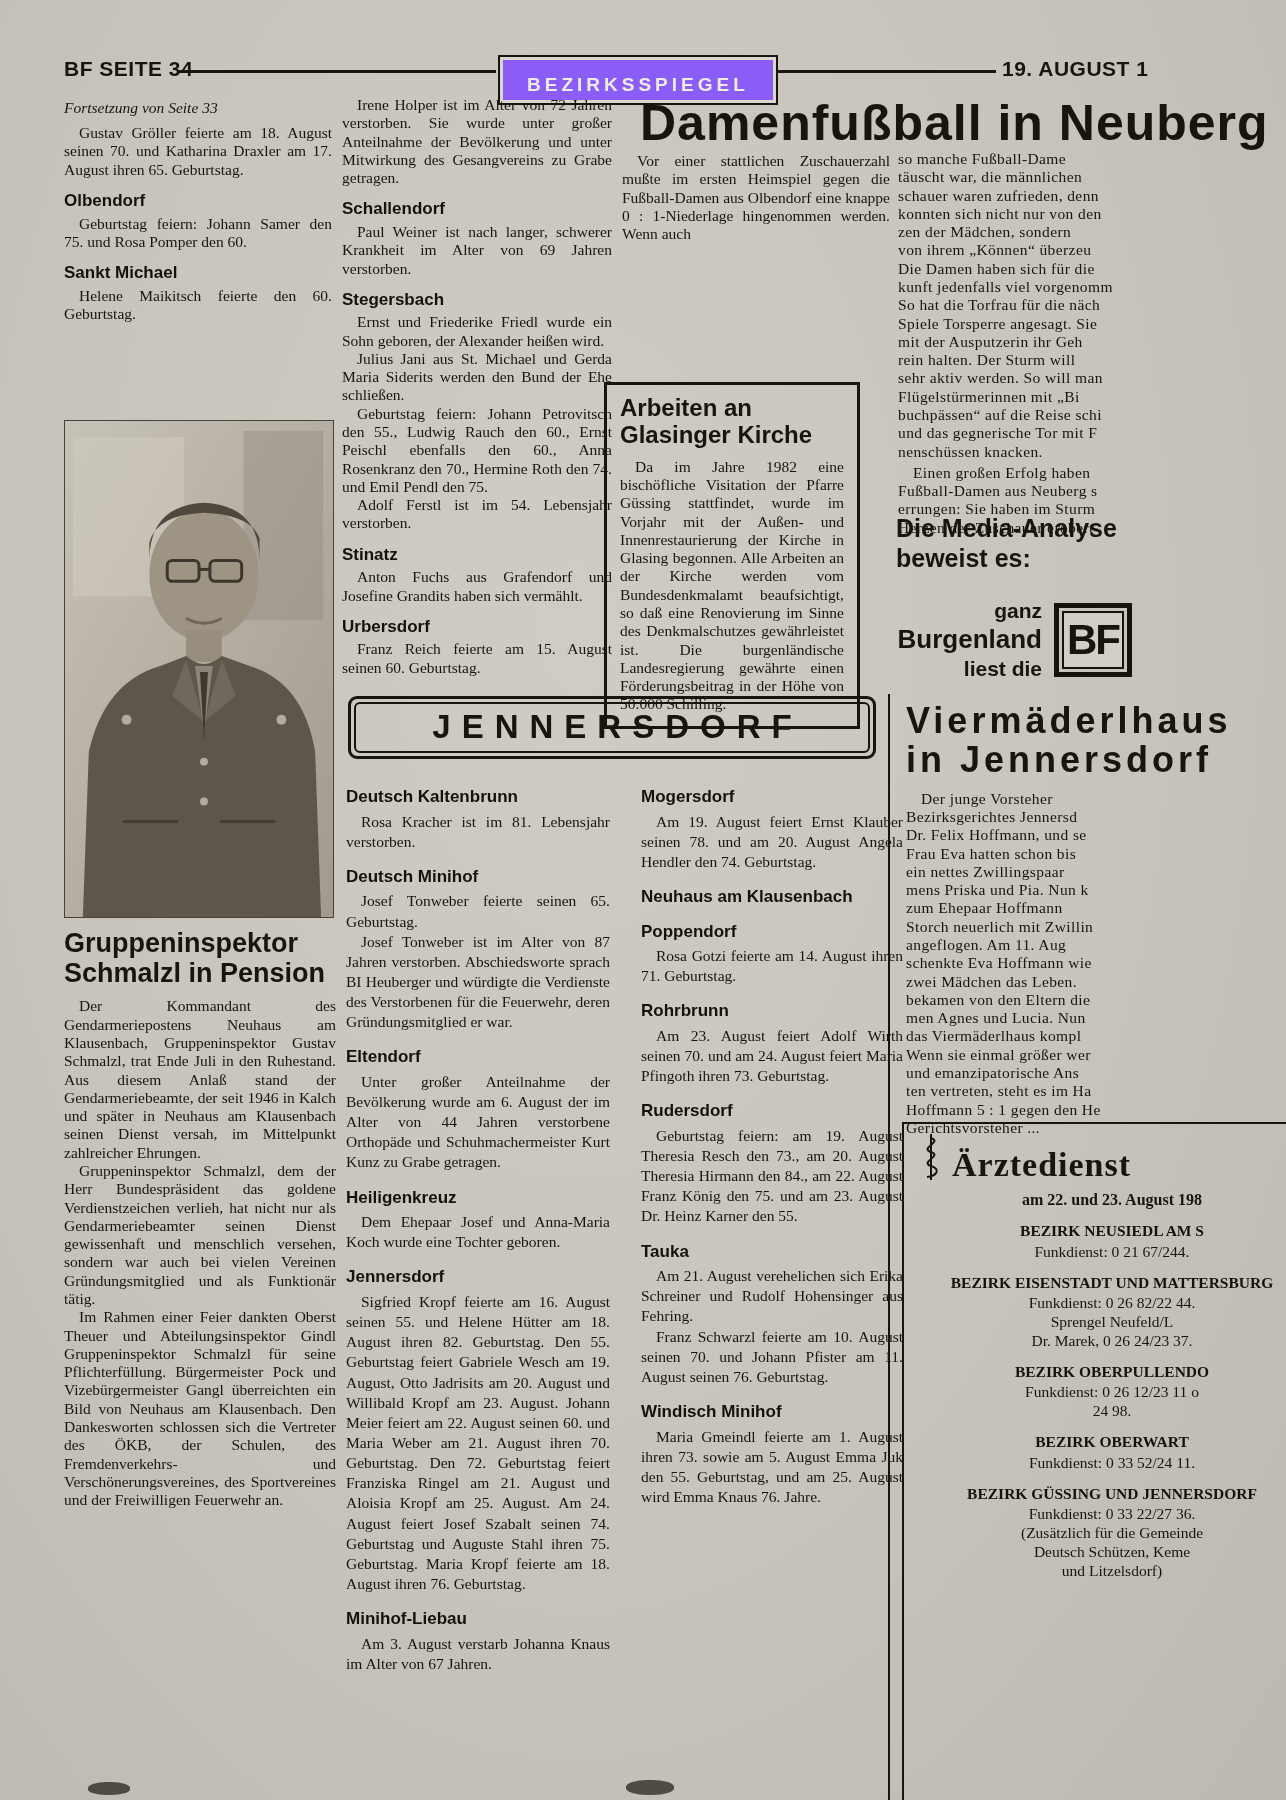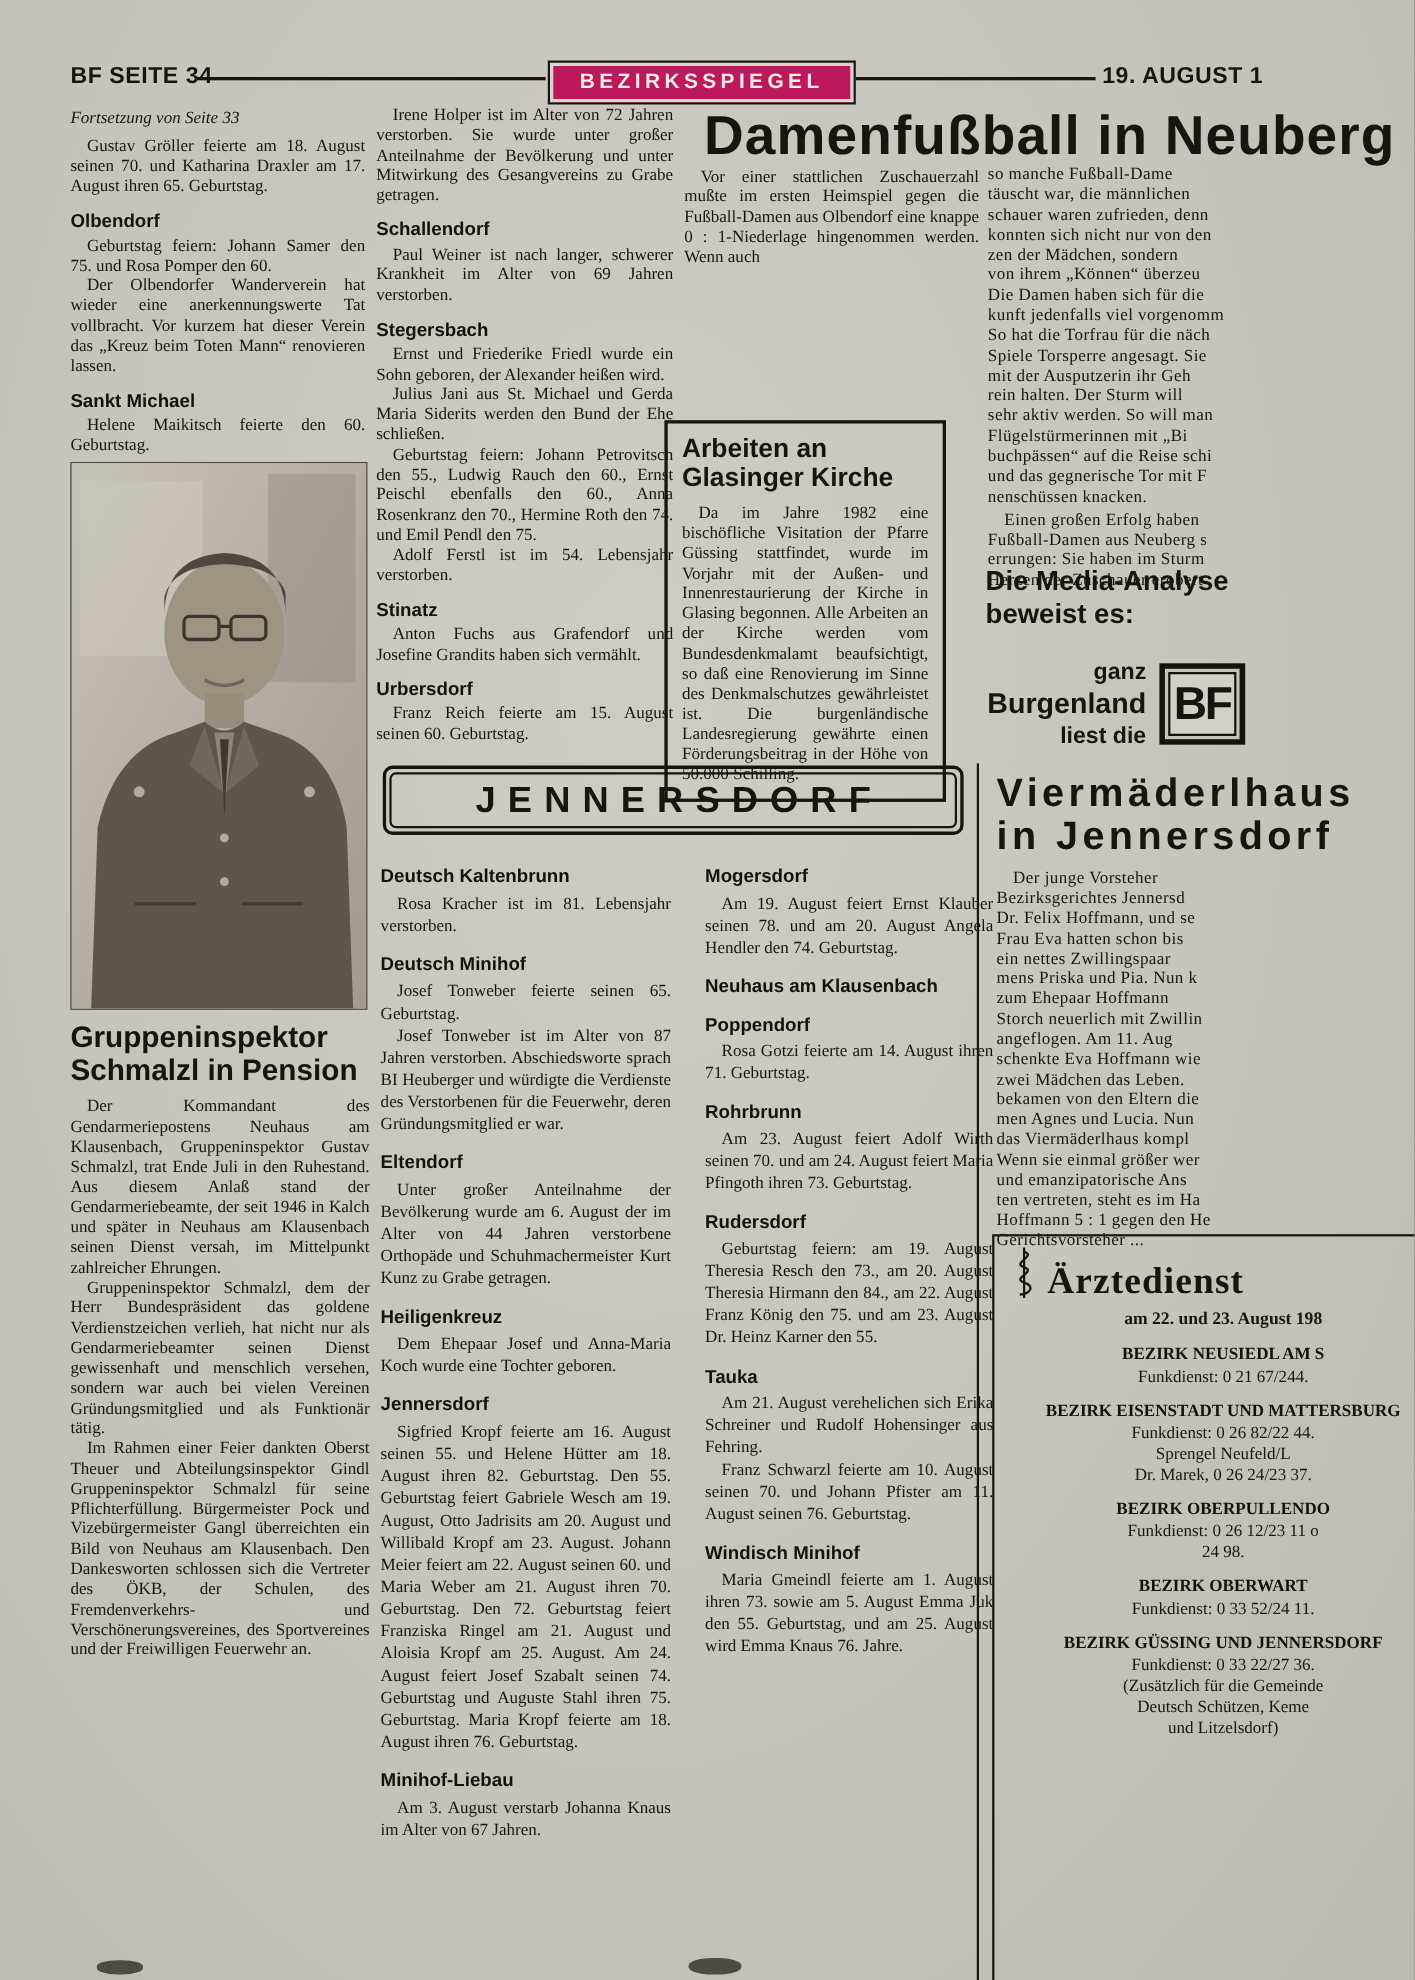--- a/index.html
+++ b/index.html
@@ -17,23 +17,23 @@
     color: #17150f;
   }
   .abs { position: absolute; }
 
   
   .masthead-label { font: bold 21px/1 "Liberation Sans", sans-serif; letter-spacing: .5px; }
   .rule-h { background: #17150f; height: 3px; }
   .rule-v { background: #17150f; width: 2px; }
   .section-box { border: 2px solid #17150f; background: #d9d5cd; padding: 3px; }
   .section-box-inner {
-    background: #be185d; color: #eeebe3;
+    background: #8b5cf6; color: #eeebe3;
     font: bold 19px/1 "Liberation Sans", sans-serif;
-    letter-spacing: 4px; padding: 5px 24px 6px;
+    letter-spacing: 4px; padding: 15px 24px 6px;
   }
 
   
   .continuation { font: italic 15.5px/1.3 "Liberation Serif", serif; margin-bottom: 6px; }
   .sec-heading { font: bold 17px/1.15 "Liberation Sans", sans-serif; margin: 12px 0 4px; color: #14120d; }
   .body-p { font: 15.5px/1.18 "Liberation Serif", serif; margin: 0; text-align: justify; text-indent: 15px; }
   .body-p.bold { font-weight: bold; }
   .col-loose .body-p { line-height: 1.3; }
   .col-loose .sec-heading { margin: 15px 0 5px; }
 
@@ -102,21 +102,20 @@
     </div>
     <div class="abs masthead-label" style="left:1002px; top:58px;">19. AUGUST 1</div>
   </div>
 
   <div class="abs" style="left:64px; top:98px; width:268px;">
     <div class="continuation">Fortsetzung von Seite 33</div>
     <div>
         <p class="body-p">Gustav Gröller feierte am 18. August seinen 70. und Katharina Draxler am 17. August ihren 65. Geburtstag.</p>
         <h3 class="sec-heading">Olbendorf</h3>
         <p class="body-p">Geburtstag feiern: Johann Samer den 75. und Rosa Pomper den 60.</p>
-        <p class="body-p">Der Olbendorfer Wanderverein hat wieder eine anerkennungswerte Tat vollbracht. Vor kurzem hat dieser Verein das „Kreuz beim Toten Mann“ renovieren lassen.</p>
         <h3 class="sec-heading">Sankt Michael</h3>
         <p class="body-p">Helene Maikitsch feierte den 60. Geburtstag.</p>
       </div>
   </div>
 
   <figure class="abs photo" style="left:64px; top:420px; width:270px; height:498px;">
     <svg viewBox="0 0 270 498" preserveAspectRatio="none">
       <defs>
         <linearGradient id="pg" x1="0" y1="0" x2="1" y2="1">
           <stop offset="0" stop-color="#c7c2b8"></stop>

